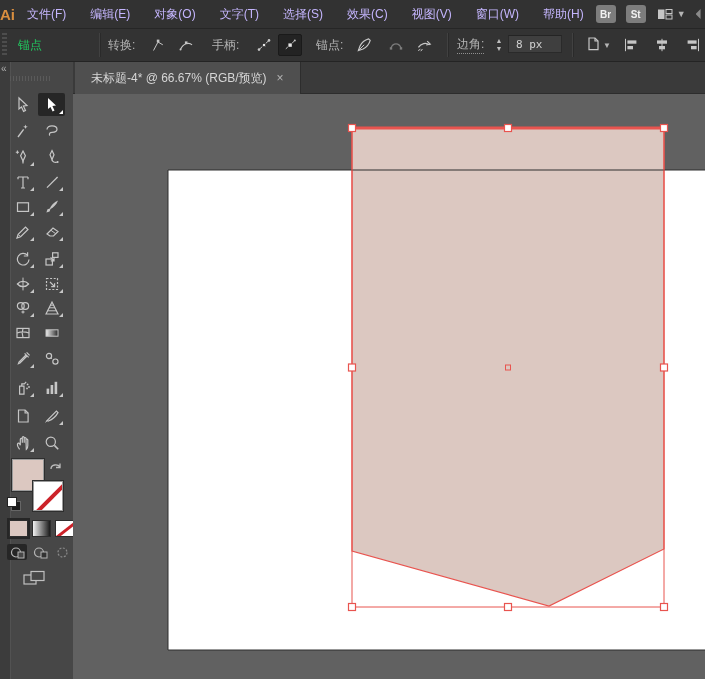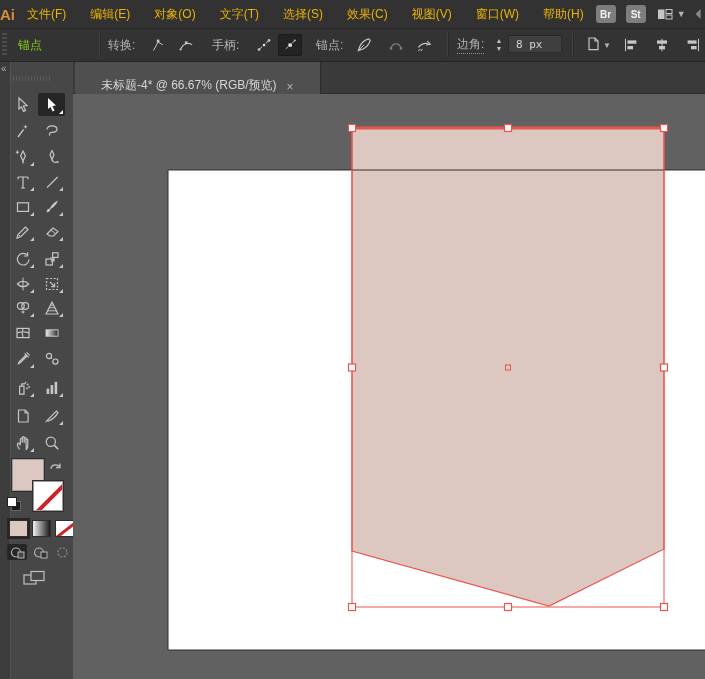--- a/index.html
+++ b/index.html
@@ -3,21 +3,21 @@
 <meta charset="utf-8">
 <style>
   html,body{margin:0;padding:0;background:#222;}
   #app{position:relative;width:705px;height:679px;overflow:hidden;
        font-family:"Liberation Sans","DejaVu Sans",sans-serif;
        background:#616161;user-select:none;}
   
   #menubar{position:absolute;left:0;top:0;width:705px;height:28px;background:#323232;
            border-bottom:1px solid #262626;display:flex;align-items:center;}
   #ai-logo{width:38px;text-align:center;font-weight:bold;font-size:15px;color:#d98e3f;}
-  .menu-item{color:#eab308;font-size:12px;padding:0 12px;height:28px;line-height:28px;white-space:nowrap;}
+  .menu-item{color:#c4b5fd;font-size:12px;padding:0 12px;height:28px;line-height:28px;white-space:nowrap;}
   #menubar-right{margin-left:auto;display:flex;align-items:center;gap:10px;padding-right:6px;}
   .mini-app-btn{width:20px;height:18px;background:#7d7d7d;border-radius:3px;color:#f1f1f1;
                 font-size:10px;font-weight:bold;display:flex;align-items:center;justify-content:center;}
   .ws-icon{display:flex;align-items:center;gap:3px;color:#c6c6c6;}
   .chev{color:#b5b5b5;font-size:9px;}
   #bar-sliver{width:5px;height:10px;background:#8a8a8a;clip-path:polygon(0 50%,100% 0,100% 100%);}
   
   #ctrlbar{position:absolute;left:0;top:29px;width:705px;height:32px;background:#333333;
            border-bottom:1px solid #242424;}
   #ctrlbar .abs{position:absolute;top:0;height:32px;display:flex;align-items:center;}
@@ -65,22 +65,22 @@
   #paint-none::before{content:"";position:absolute;left:-4px;top:6px;width:32px;height:3px;
                background:#cc2229;transform:rotate(-38deg);}
   .mode-btn{position:absolute;top:544px;width:20px;height:16px;display:flex;align-items:center;
             justify-content:center;color:#b5b5b5;border-radius:2px;}
   .mode-btn.pressed{background:#262626;}
   .mode-btn.dim{color:#8a8a8a;}
   #screen-mode{position:absolute;left:22px;top:569px;color:#c0c0c0;}
   
   #tabbar{position:absolute;left:73px;top:62px;width:632px;height:32px;background:#3a3a3a;
           border-bottom:1px solid #2d2d2d;box-sizing:border-box;}
-  #doc-tab{position:absolute;left:2px;top:0;height:32px;background:#4f4f4f;display:flex;align-items:flex-end;
-           padding:0 26px;gap:10px;border-right:1px solid #2d2d2d;}
+  #doc-tab{position:absolute;left:2px;top:0;height:32px;background:#4f4f4f;display:flex;align-items:center;
+           padding:0 16px;gap:10px;border-right:1px solid #2d2d2d;}
   #doc-tab .title{color:#d6d6d6;font-size:12px;white-space:nowrap;}
   #doc-tab .close{color:#b2b2b2;font-size:12px;}
   #canvas{position:absolute;left:73px;top:94px;width:632px;height:585px;background:#616161;}
   #canvas svg{position:absolute;left:0;top:0;}
 </style>
 </head>
 <body>
 <div id="app">
 
 <div id="menubar">
@@ -107,21 +107,21 @@
       </svg>
       <span class="chev">▼</span>
     </div>
     <div id="bar-sliver"></div>
   </div>
 </div>
 
 <div id="ctrlbar">
   <div id="ctrl-grip"></div>
   <div class="abs" style="left:18px">
-        <span class="clbl" style="color:#84cc16">锚点</span>
+        <span class="clbl" style="color:#22c55e">锚点</span>
       </div>
   <div class="sep" style="left:99px"></div>
   <div class="abs" style="left:108px">
         <span class="clbl">转换:</span>
       </div>
   <button class="cbtn" style="left:146px">
         <svg width="18" height="18" viewBox="0 0 18 18">
           <line x1="4.5" y1="14.5" x2="9" y2="6" stroke="currentColor"></line>
           <line x1="9" y1="6" x2="13.8" y2="8.8" stroke="currentColor"></line>
           <rect x="7.8" y="3.6" width="2.6" height="2.6" fill="currentColor"></rect>

